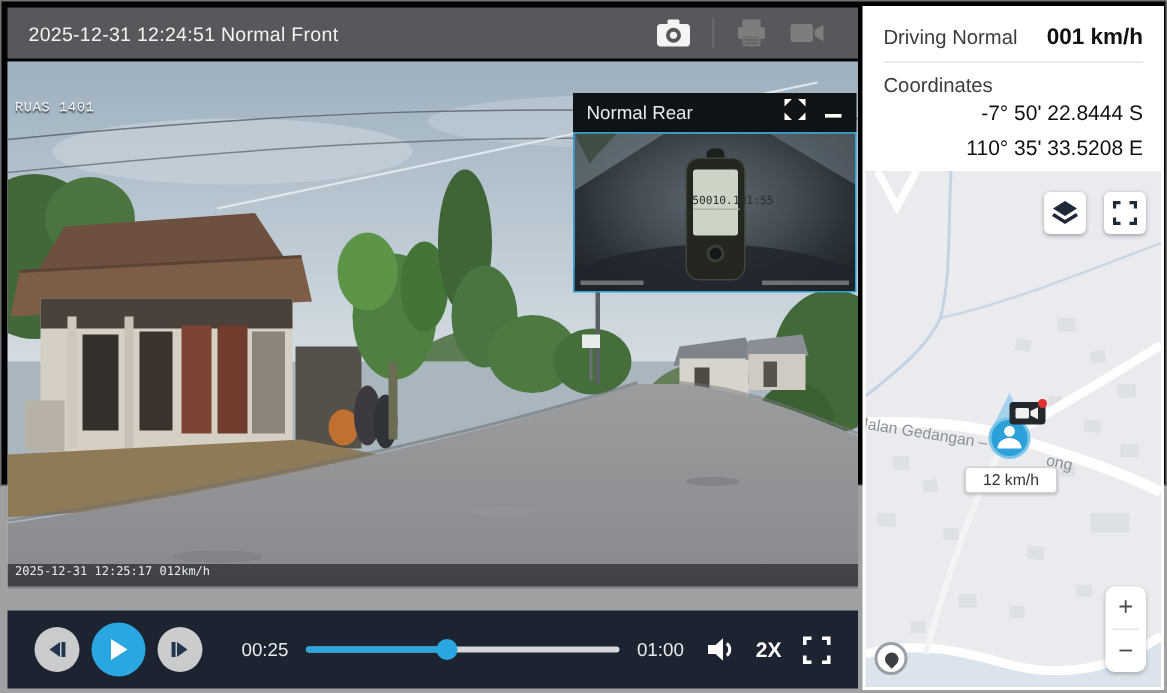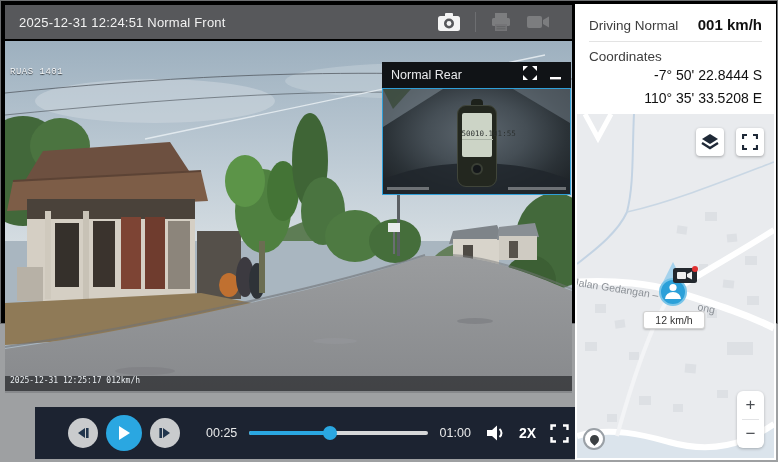--- a/index.html
+++ b/index.html
@@ -40,21 +40,21 @@
     display:flex; flex-direction:row; justify-content:space-around; align-items:center; }
   .gps-screen span { font-family:"DejaVu Sans Mono", monospace; font-size:7.5px; color:#2c3130; line-height:1;
     border-bottom:1px solid #aab3a6; width:26px; text-align:center; padding-bottom:2px; }
   .gps-screen span:last-child { border-bottom:none; }
   .gps-btn { position:absolute; left:17px; top:64px; width:12px; height:12px; background:#14171a; border-radius:50%;
     border:2px solid #3a3f35; }
   .pip-noise { position:absolute; height:3px; background:rgba(255,255,255,.35); }
 
   
   .control-bar { position:absolute; left:0; top:402px; width:567px; height:52px; background:#1c2331;
-    display:flex; align-items:center; padding:0 33px;margin-left:30px; }
+    display:flex; align-items:center; padding:0 18px; }
   .circle-btn { width:30px; height:30px; border-radius:50%; background:#c9cbcd; display:flex; align-items:center;
     justify-content:center; cursor:pointer; flex:0 0 auto; }
   .circle-btn.play { width:36px; height:36px; background:#2aa7e1; margin:0 8px; }
   .time-label { color:#e8e9ea; font-size:12.5px; flex:0 0 auto; }
   .progress-wrap { position:relative; flex:1 1 auto; height:14px; margin:0 12px; cursor:pointer; }
   .progress-track { position:absolute; left:0; right:0; top:5px; height:4px; background:#d6d7d8; border-radius:2px; }
   .progress-fill { position:absolute; left:0; top:5px; height:4px; background:#2aa7e1; border-radius:2px; }
   .progress-thumb { position:absolute; top:0; width:14px; height:14px; border-radius:50%; background:#2aa7e1; }
   .speed-2x { color:#fff; font-size:14px; font-weight:bold; margin:0 14px 0 12px; cursor:pointer; }
   .vol-btn, .fs-btn { display:flex; align-items:center; justify-content:center; cursor:pointer; }

